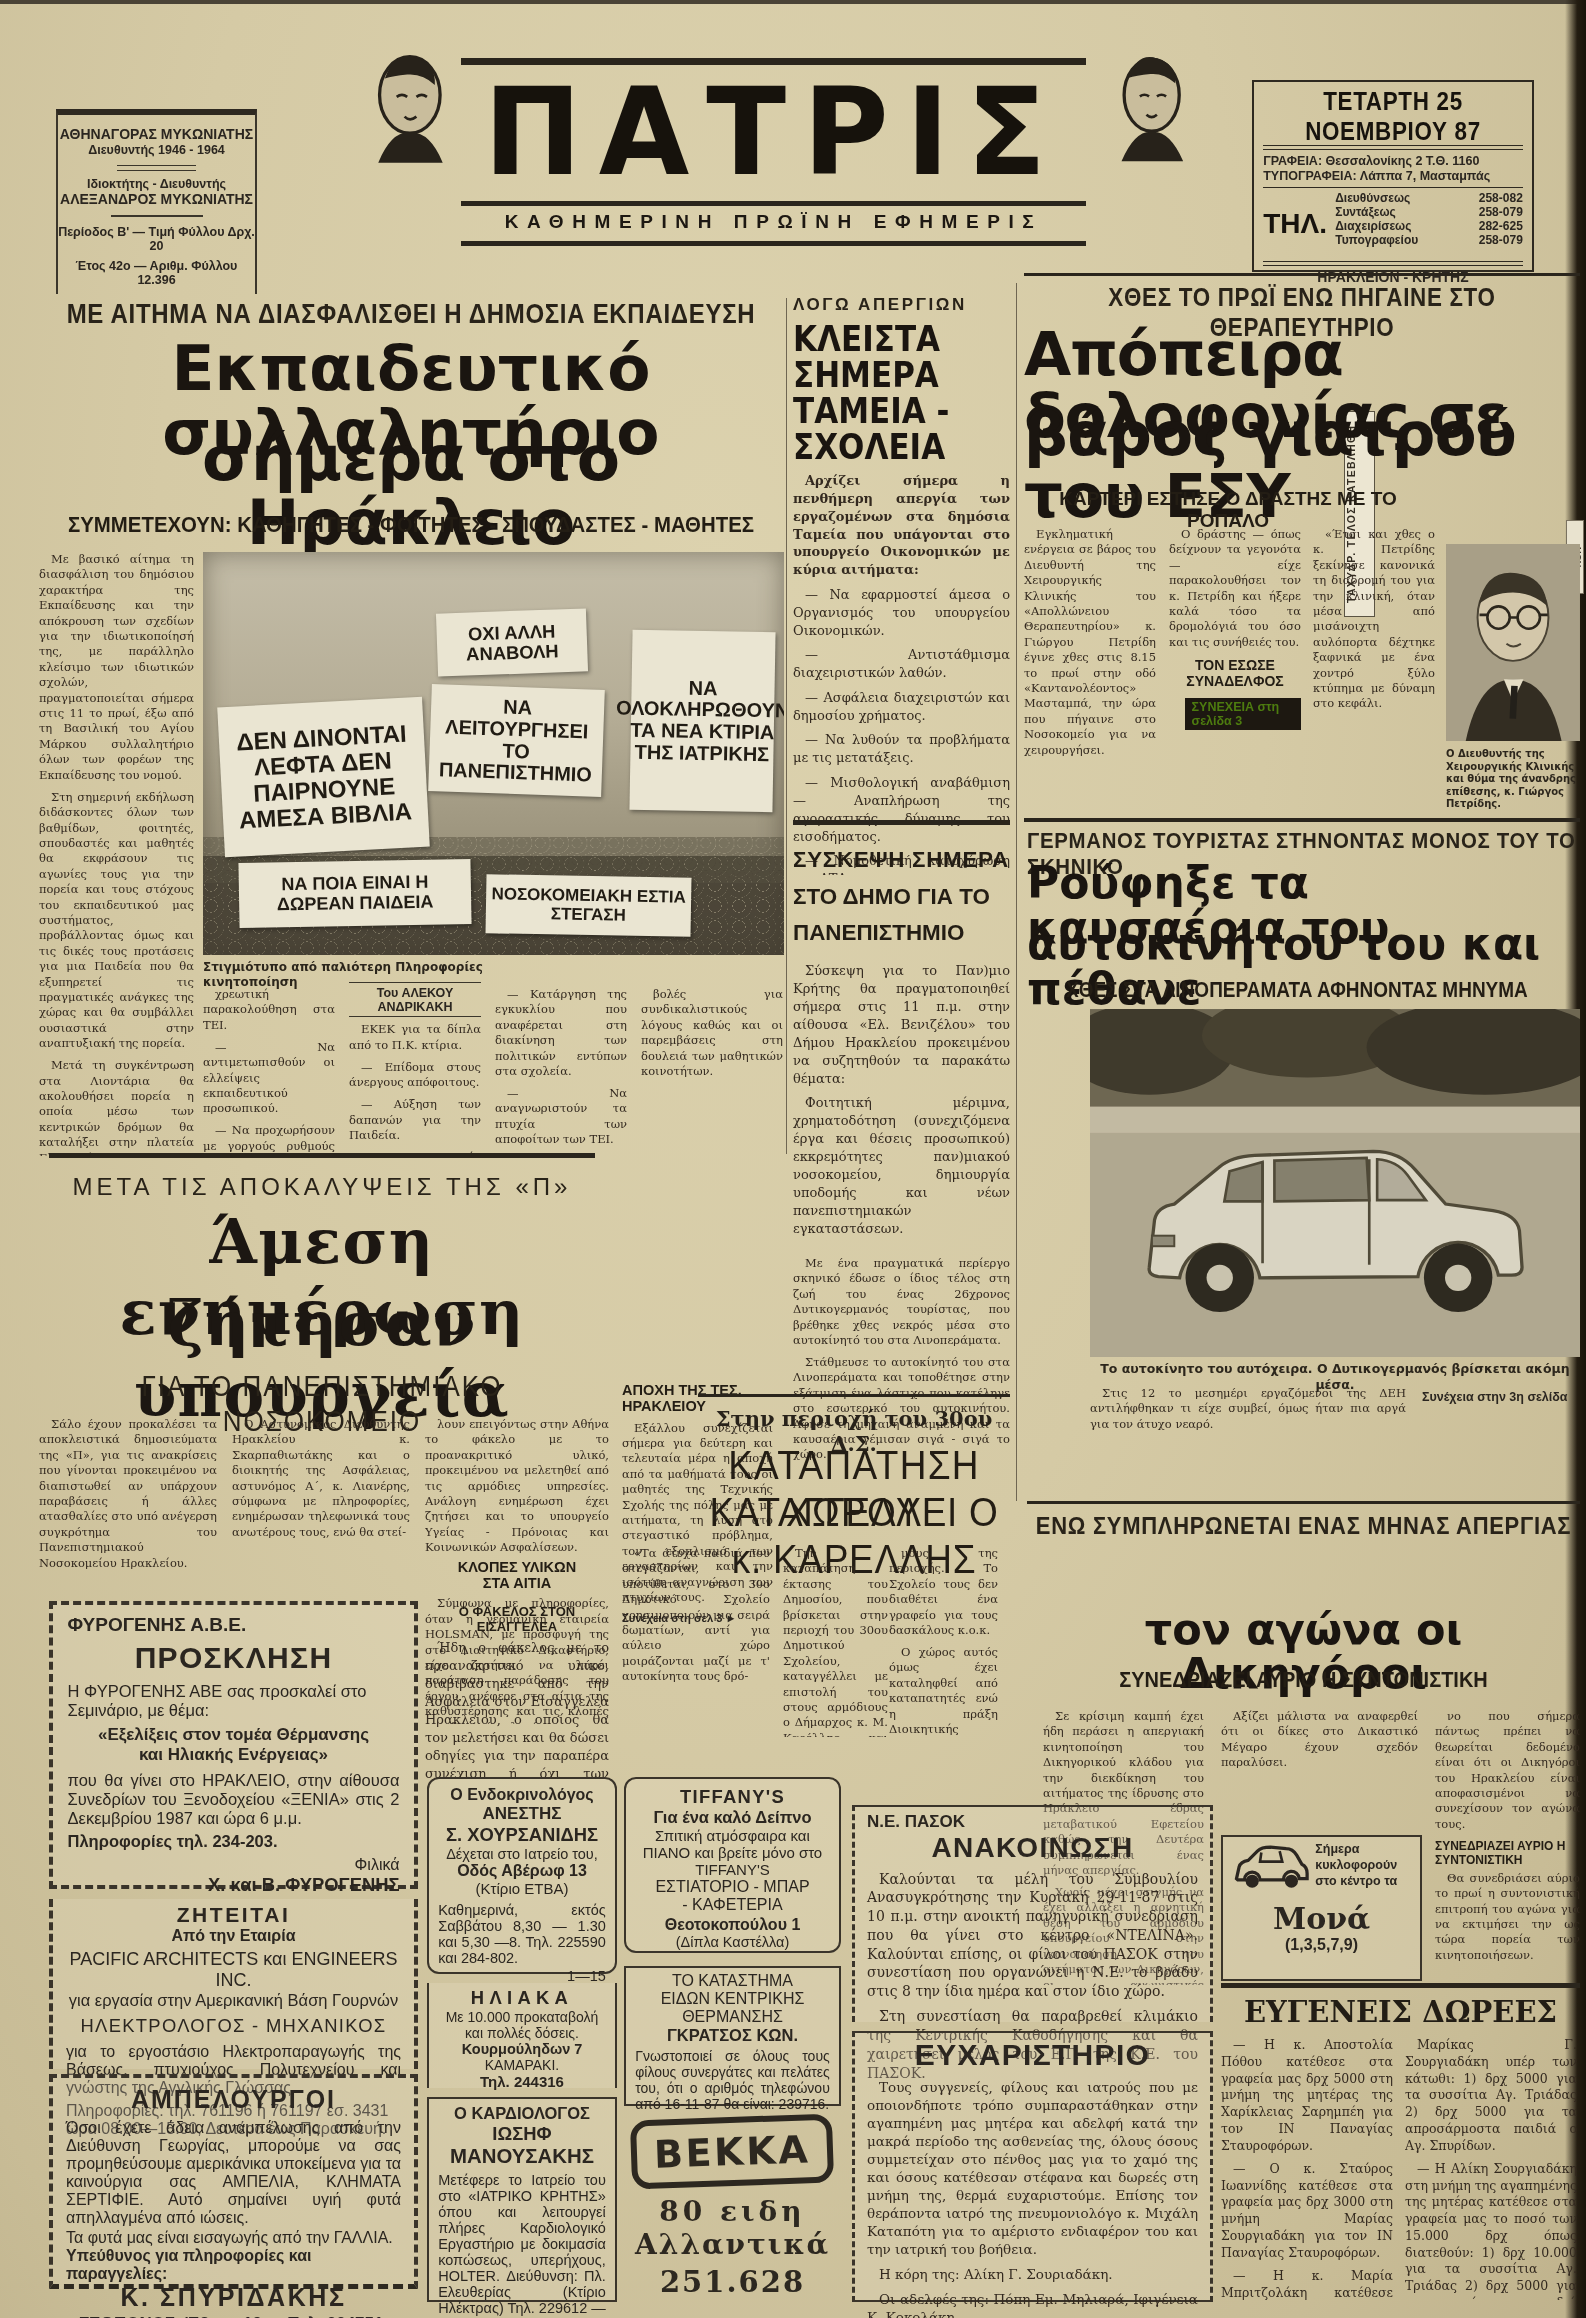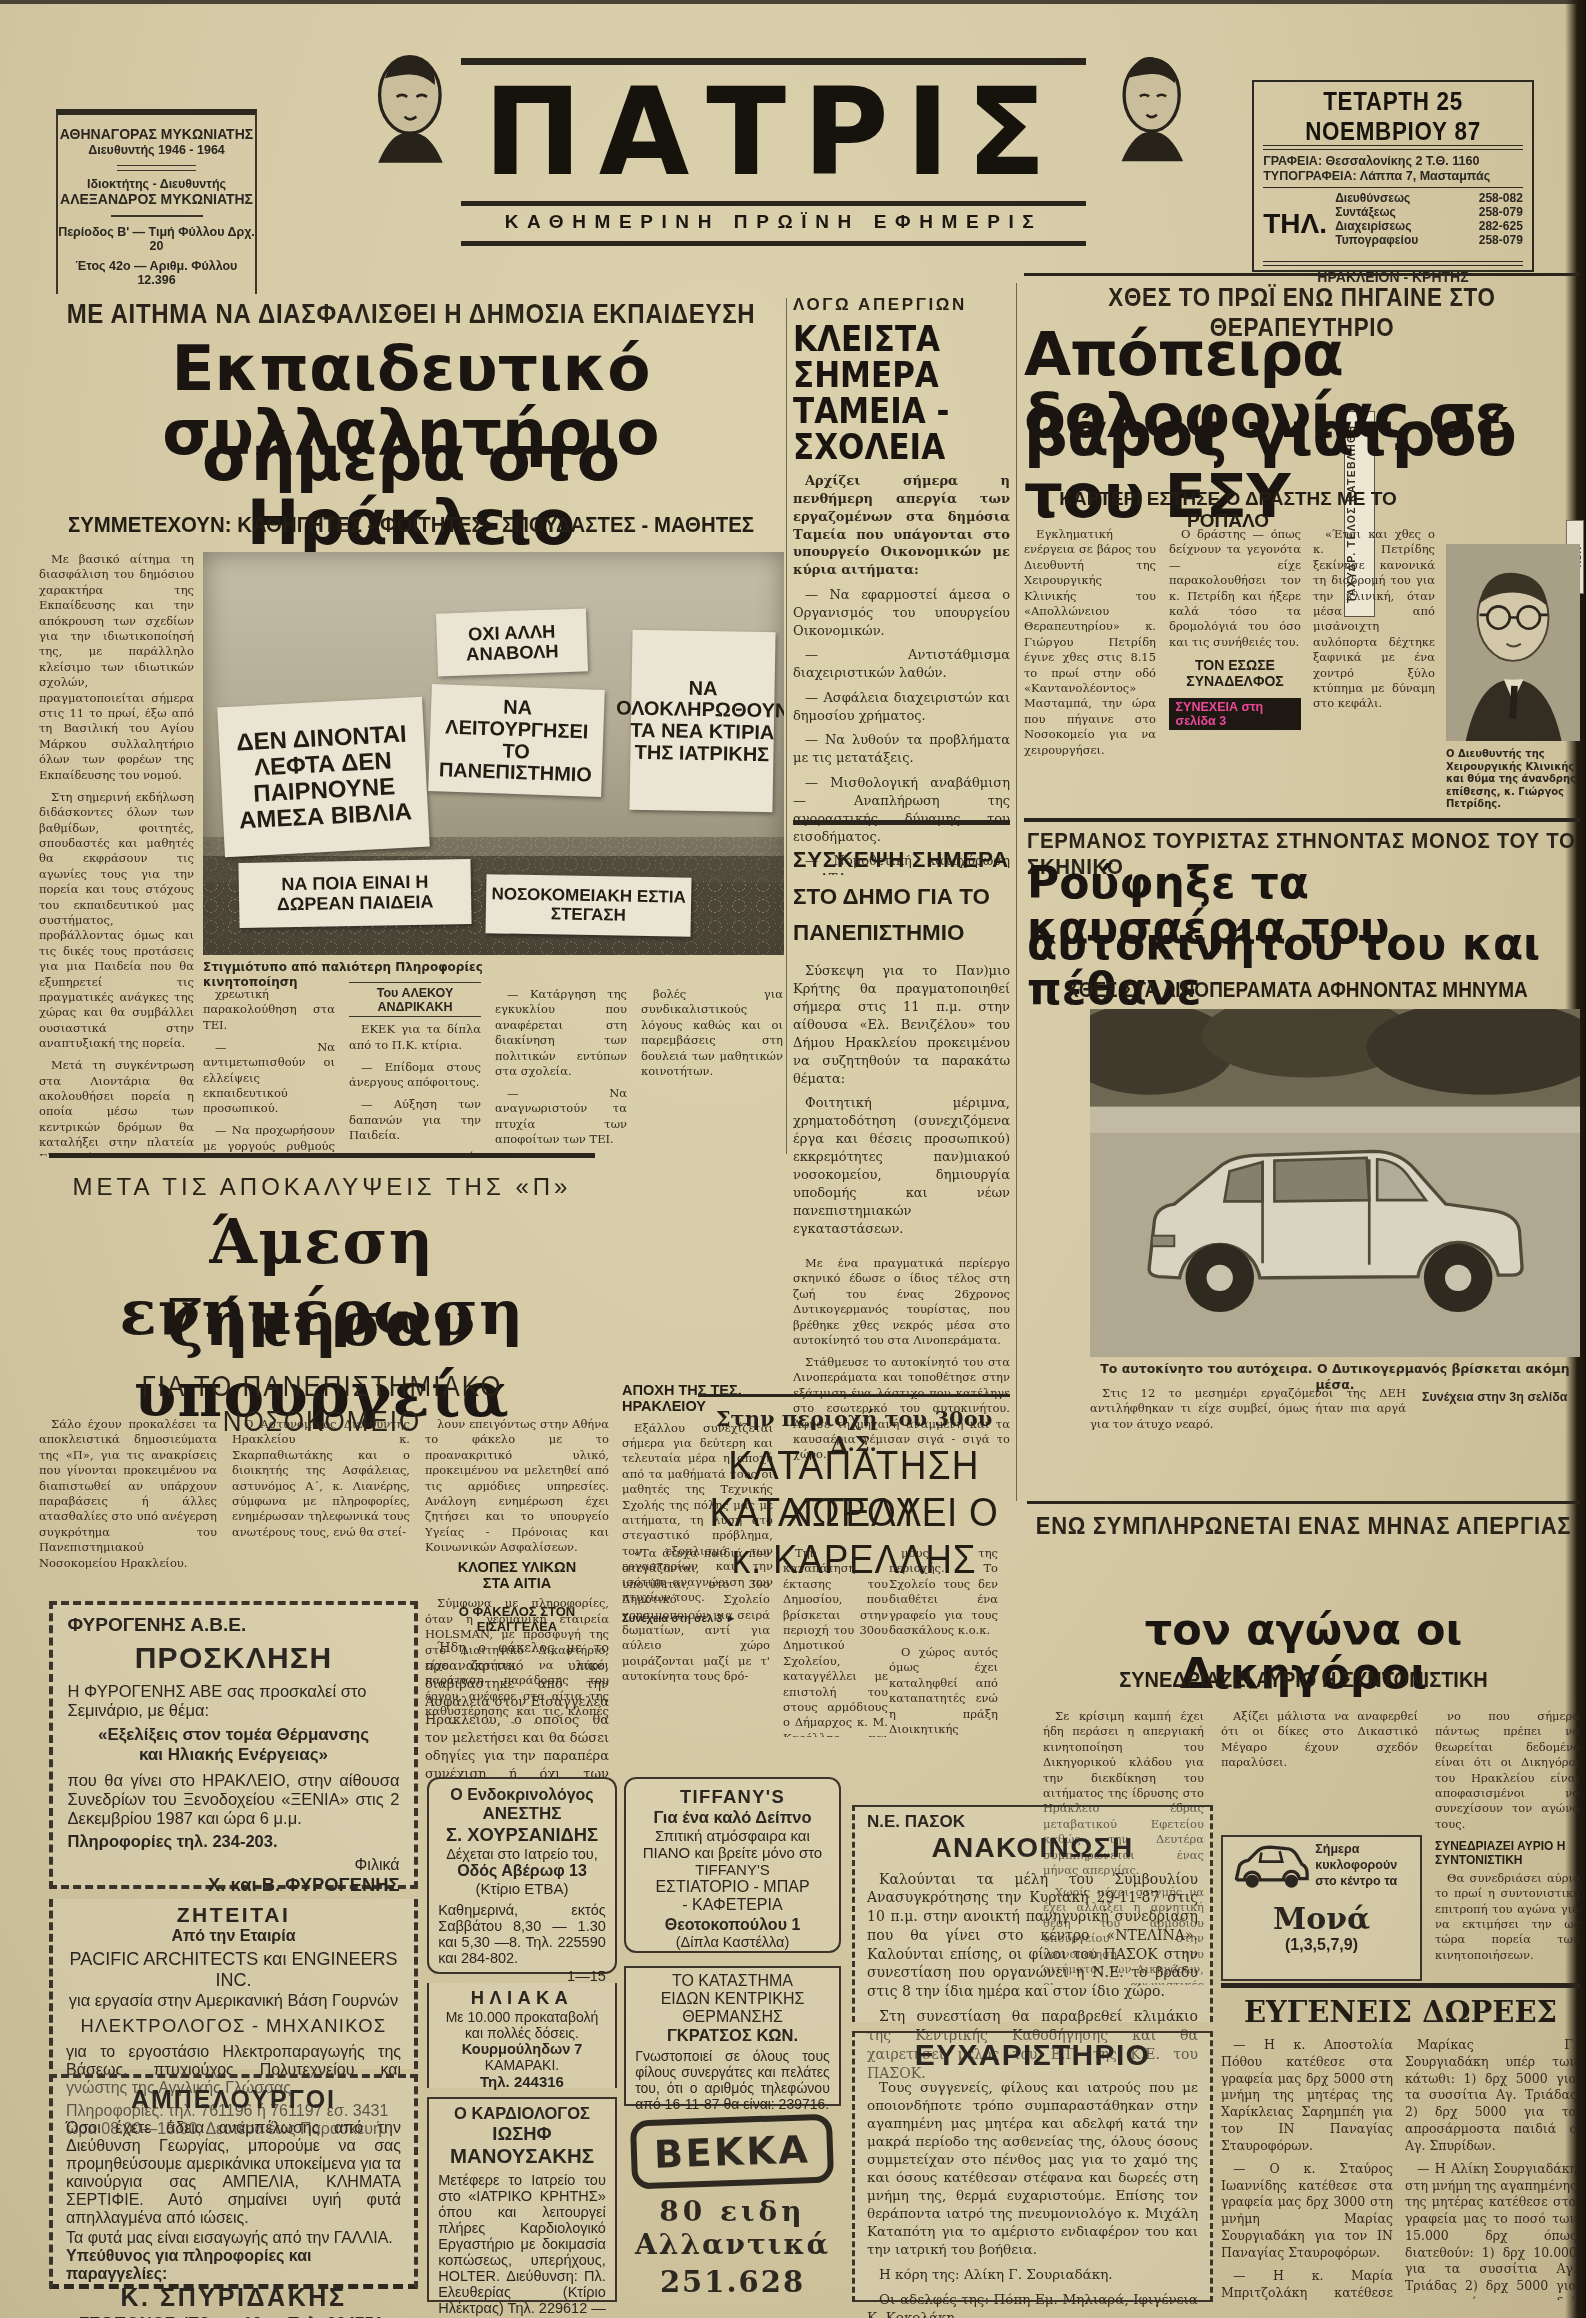--- a/index.html
+++ b/index.html
@@ -21,21 +21,21 @@
     font-weight:900;text-align:center;display:flex;align-items:center;justify-content:center;
     padding:4px;box-shadow:1.3px 2px 4px rgba(0,0,0,.4);line-height:1.08;}
   .caption{font-family:"DejaVu Sans", sans-serif;font-weight:700;font-size:12px;color:#2c261c;line-height:1.25;}
   .subhead{font-family:"Liberation Sans", sans-serif;font-weight:700;color:#231d14;}
   .adbox{box-sizing:border-box;background:rgba(235,228,205,.25);}
   .dashed{border:4px dashed #3a342a;}
   .wavy{border:2.6px solid #3a342a;border-radius:12px;}
   .ctr{text-align:center;}
   .serifhl{font-family:"DejaVu Serif", serif;font-weight:900;color:#1c1712;}
   .contmark{font-family:"Liberation Sans",sans-serif;font-weight:700;font-size:12.5px;}
-  .blackbox{background:#1d1811;color:#ec4899;display:inline-block;padding:2px 6.6px;}
+  .blackbox{background:#1d1811;color:#4d7c0f;display:inline-block;padding:2px 6.6px;margin-left:16px;}
   .ovh{overflow:hidden;}
 </style>
 </head>
 <body>
 
 <div id="paper">
 
   <div class="abs" style="left:0;top:0;width:1587px;height:4px;background:#4a4336;"></div>
   <div class="abs" style="right:0;top:0;width:22.4px;height:2319px;background:linear-gradient(to right, rgba(30,24,14,0) 0%, #241d12 55%, #171209 100%);"></div>
   <div class="abs" style="right:2.6px;top:520px;width:16px;height:72px;background:#e9e3cf;border:0.7px solid #7a7260;writing-mode:vertical-rl;font-family:'Liberation Sans',sans-serif;font-size:9.2px;font-weight:700;text-align:center;color:#3a342a;">ΗΟΗ</div>

